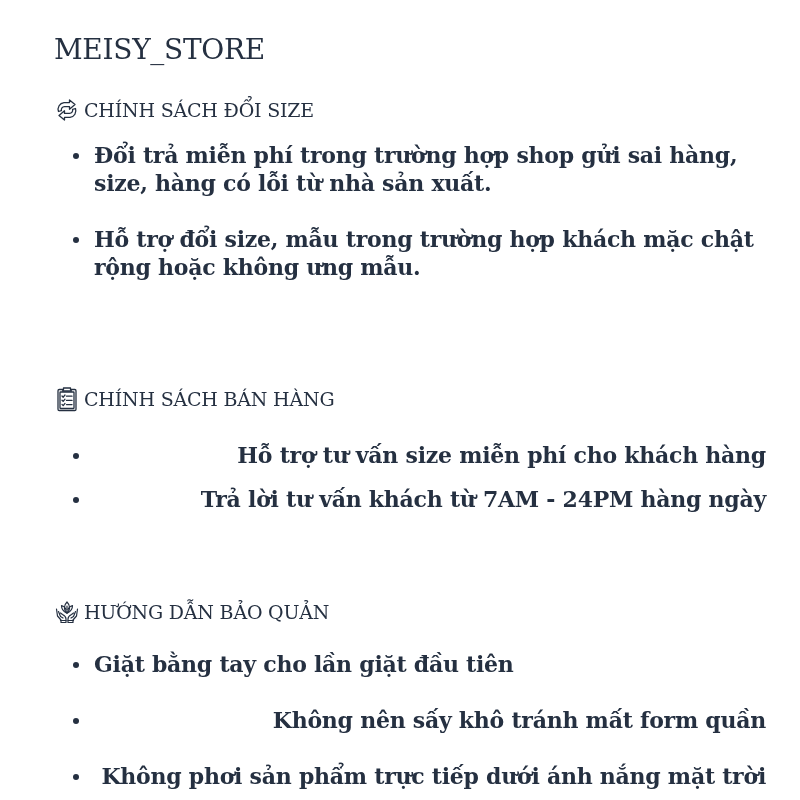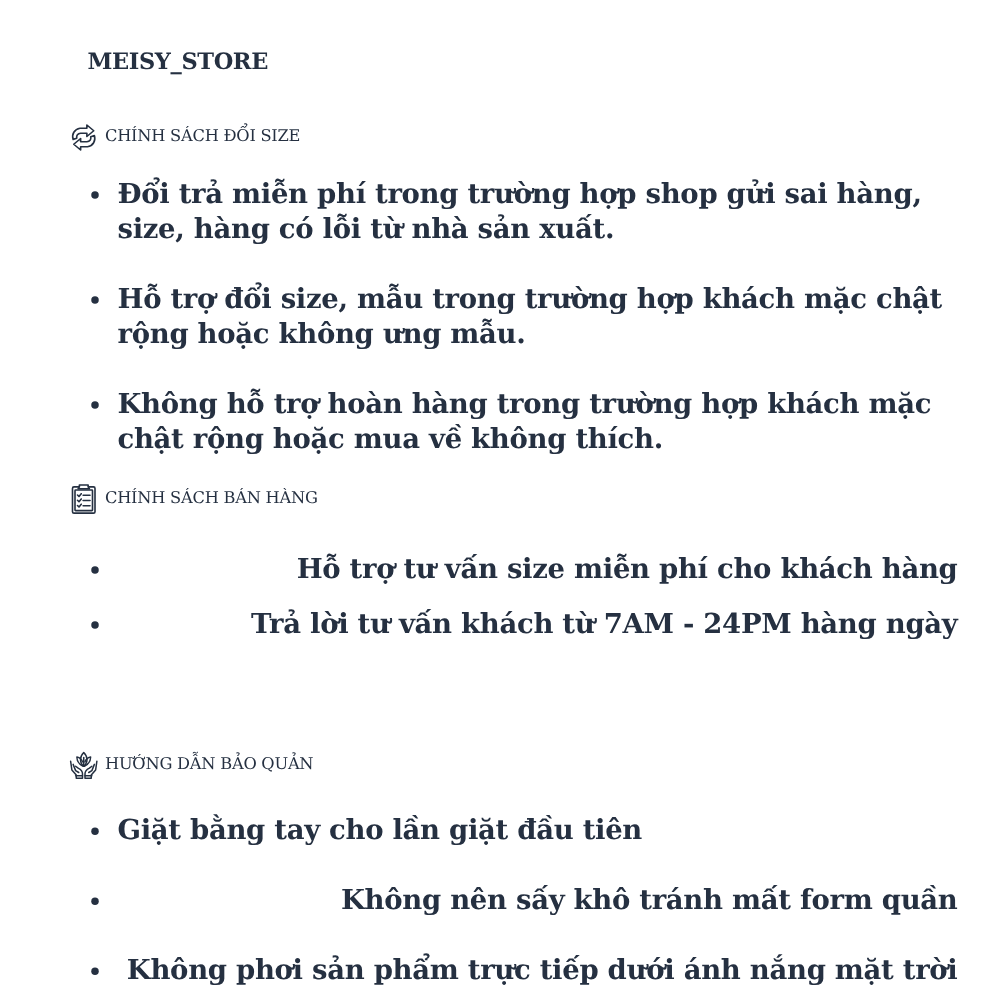--- a/index.html
+++ b/index.html
@@ -16,37 +16,37 @@
       color: #253041;
     }
     .page {
       position: absolute;
       left: 54px;
       top: 0;
       width: 720px;
     }
     .store-title {
       position: absolute;
-      left: 16px;
+      left: 0;
       top: 33px;
-      font-size: 18px;
+      font-size: 28px;
       line-height: 34px;
       letter-spacing: -0.3px;
       margin: 0;
-      font-weight: bold;
+      font-weight: normal;
       white-space: nowrap;
     }
     .section-heading {
       position: absolute;
       left: 0;
       display: flex;
       align-items: center;
       margin: 0;
       font-weight: normal;
-      font-size: 13px;
+      font-size: 19px;
       line-height: 26px;
       letter-spacing: -0.2px;
       white-space: nowrap;
     }
     .section-heading .icon {
       width: 26px;
       height: 26px;
       margin-right: 4px;
       display: inline-block;
       flex: 0 0 auto;
@@ -104,21 +104,20 @@
       <svg viewBox="0 0 26 26" fill="none" stroke="#253041" stroke-width="1.3" stroke-linejoin="round" stroke-linecap="round">
         <path d="M4.5 14.5 C3.2 10.5 5.5 6.2 10 5.6 L15.5 5.6 L15.5 3 L21 7.6 L15.5 12.2 L15.5 9.6 L10.5 9.6 C8.2 9.8 7 11.4 7.4 13.6 Z"></path>
         <path d="M21.5 11.5 C22.8 15.5 20.5 19.8 16 20.4 L10.5 20.4 L10.5 23 L5 18.4 L10.5 13.8 L10.5 16.4 L15.5 16.4 C17.8 16.2 19 14.6 18.6 12.4 Z"></path>
       </svg>
     </span>
     <span>CHÍNH SÁCH ĐỔI SIZE</span>
   </h2>
   <ul class="bullets" id="s1-list">
     <li>Đổi trả miễn phí trong trường hợp shop gửi sai hàng, size, hàng có lỗi từ nhà sản xuất.</li>
     <li>Hỗ trợ đổi size, mẫu trong trường hợp khách mặc chật rộng hoặc không ưng mẫu.</li>
-    <li>Không hỗ trợ hoàn hàng trong trường hợp khách mặc chật rộng hoặc mua về không thích.</li>
   </ul>
 
   <h2 class="section-heading" id="s2-heading">
     <span class="icon">
       <svg viewBox="0 0 26 26" fill="none" stroke="#253041" stroke-width="1.3" stroke-linejoin="round" stroke-linecap="round">
         <rect x="4" y="3.5" width="18" height="21" rx="1.2"></rect>
         <rect x="6" y="6" width="14" height="16.5" rx="0.5"></rect>
         <path d="M9.5 3.5 L9.5 2 L16.5 2 L16.5 3.5 L17.5 5 L8.5 5 Z" fill="#ffffff"></path>
         <path d="M8 10 L9.2 11.2 L11 9"></path>
         <path d="M8 14.2 L9.2 15.4 L11 13.2"></path>

